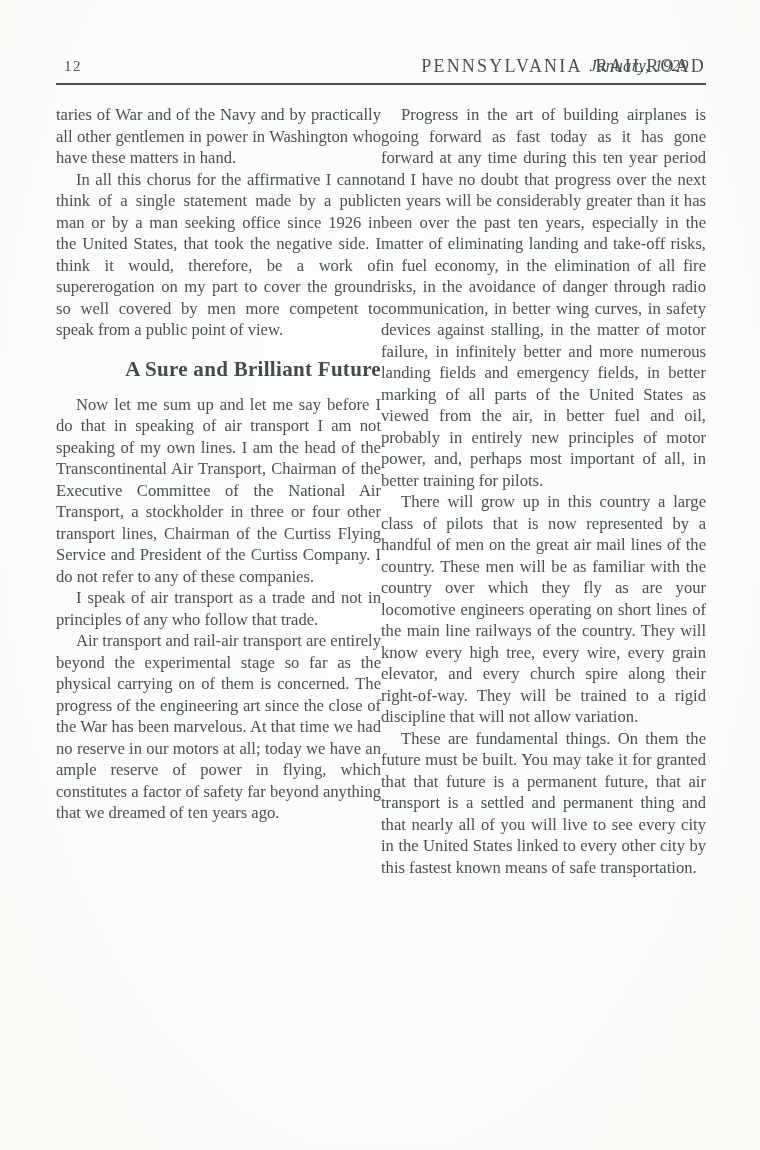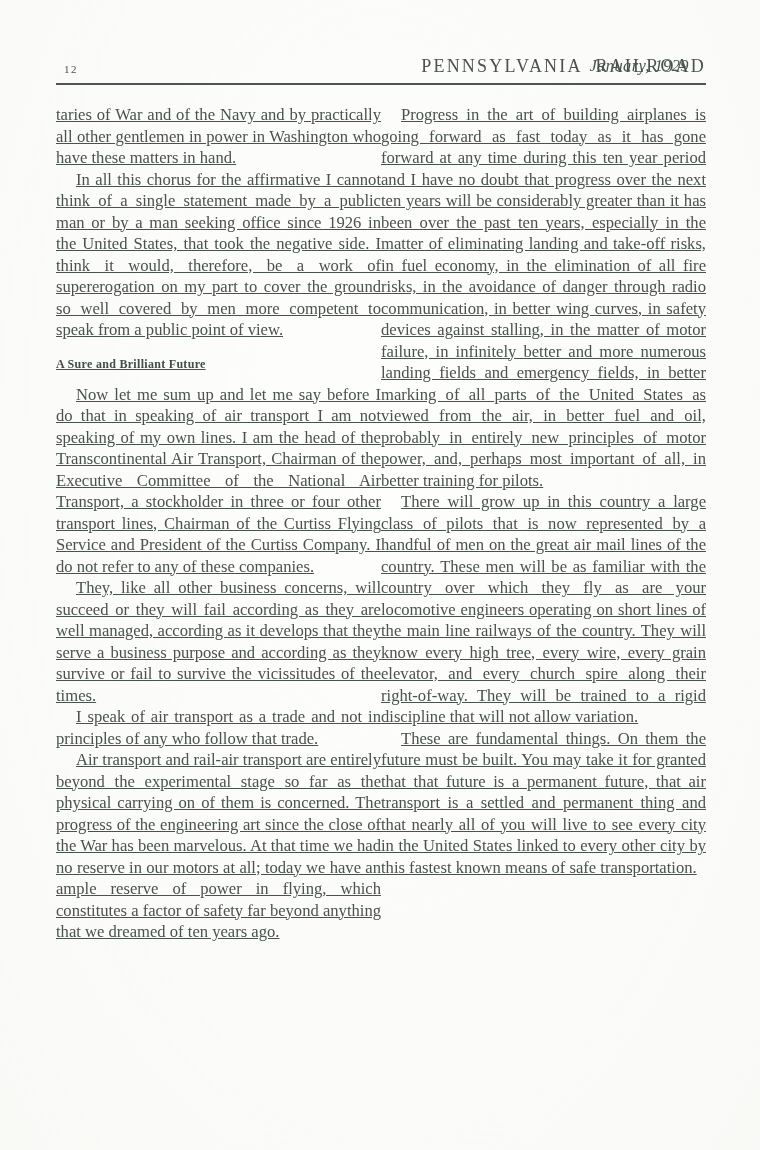--- a/index.html
+++ b/index.html
@@ -27,21 +27,21 @@
     position: absolute;
     left: 56px;
     top: 50px;
     width: 650px;
     height: 30px;
   }
   .page-number {
     position: absolute;
     left: 8px;
     bottom: 5px;
-    font-size: 11px;
+    font-size: 15px;
     letter-spacing: 1.5px;
   }
   .pub-title {
     position: absolute;
     left: 4px;
     right: 0;
     bottom: 3px;
     text-align: right;
     font-size: 18px;
     letter-spacing: 2.2px;
@@ -63,42 +63,41 @@
     width: 650px;
     height: 2px;
     background: #4d5551;
   }
   .content {
     position: absolute;
     left: 56px;
     top: 104px;
     width: 650px;
     display: flex;
-    text-decoration: underline;
   }
   .col {
     width: 312px;
     flex: 1 1 0;
   }
   .col p {
     margin: 0;
     text-align: justify;
     text-indent: 20px;
     font-size: 16.6px;
     line-height: 21.5px;
     hyphens: auto;
     -webkit-hyphens: auto;
   }
   .col p.no-indent {
     text-indent: 0;
   }
   .section-heading {
     margin: 16px 0 12px 0;
-    text-align: left;
-    font-size: 12px;
+    text-align: right;
+    font-size: 21px;
     font-weight: bold;
     letter-spacing: 0.3px;
     color: #434c48;
   }
 </style>
 </head>
 <body>
 
 <div class="page">
 
@@ -110,21 +109,20 @@
 
   <div class="header-rule"></div>
 
   <div class="content">
 
     <div class="col">
       <p class="no-indent">taries of War and of the Navy and by practically all other gentlemen in power in Washington who have these matters in hand.</p>
       <p>In all this chorus for the affirmative I cannot think of a single statement made by a public man or by a man seeking office since 1926 in the United States, that took the negative side. I think it would, therefore, be a work of supererogation on my part to cover the ground so well covered by men more competent to speak from a public point of view.</p>
       <h3 class="section-heading">A Sure and Brilliant Future</h3>
       <p>Now let me sum up and let me say before I do that in speaking of air transport I am not speaking of my own lines. I am the head of the Transcontinental Air Transport, Chairman of the Executive Committee of the National Air Transport, a stockholder in three or four other transport lines, Chairman of the Curtiss Flying Service and President of the Curtiss Company. I do not refer to any of these companies.</p>
-      <p>They, like all other business concerns, will succeed or they will fail according as they are well managed, according as it develops that they serve a business purpose and according as they survive or fail to survive the vicissitudes of the times.</p>
       <p>I speak of air transport as a trade and not in principles of any who follow that trade.</p>
       <p>Air transport and rail-air transport are entirely beyond the experimental stage so far as the physical carrying on of them is concerned. The progress of the engineering art since the close of the War has been marvelous. At that time we had no reserve in our motors at all; today we have an ample reserve of power in flying, which constitutes a factor of safety far beyond anything that we dreamed of ten years ago.</p>
     </div>
 
     <div class="col">
       <p>Progress in the art of building airplanes is going forward as fast today as it has gone forward at any time during this ten year period and I have no doubt that progress over the next ten years will be considerably greater than it has been over the past ten years, especially in the matter of eliminating landing and take-off risks, in fuel economy, in the elimination of all fire risks, in the avoidance of danger through radio communication, in better wing curves, in safety devices against stalling, in the matter of motor failure, in infinitely better and more numerous landing fields and emergency fields, in better marking of all parts of the United States as viewed from the air, in better fuel and oil, probably in entirely new principles of motor power, and, perhaps most important of all, in better training for pilots.</p>
       <p>There will grow up in this country a large class of pilots that is now represented by a handful of men on the great air mail lines of the country. These men will be as familiar with the country over which they fly as are your locomotive engineers operating on short lines of the main line railways of the country. They will know every high tree, every wire, every grain elevator, and every church spire along their right-of-way. They will be trained to a rigid discipline that will not allow variation.</p>
       <p>These are fundamental things. On them the future must be built. You may take it for granted that that future is a permanent future, that air transport is a settled and permanent thing and that nearly all of you will live to see every city in the United States linked to every other city by this fastest known means of safe transportation.</p>
     </div>
 

